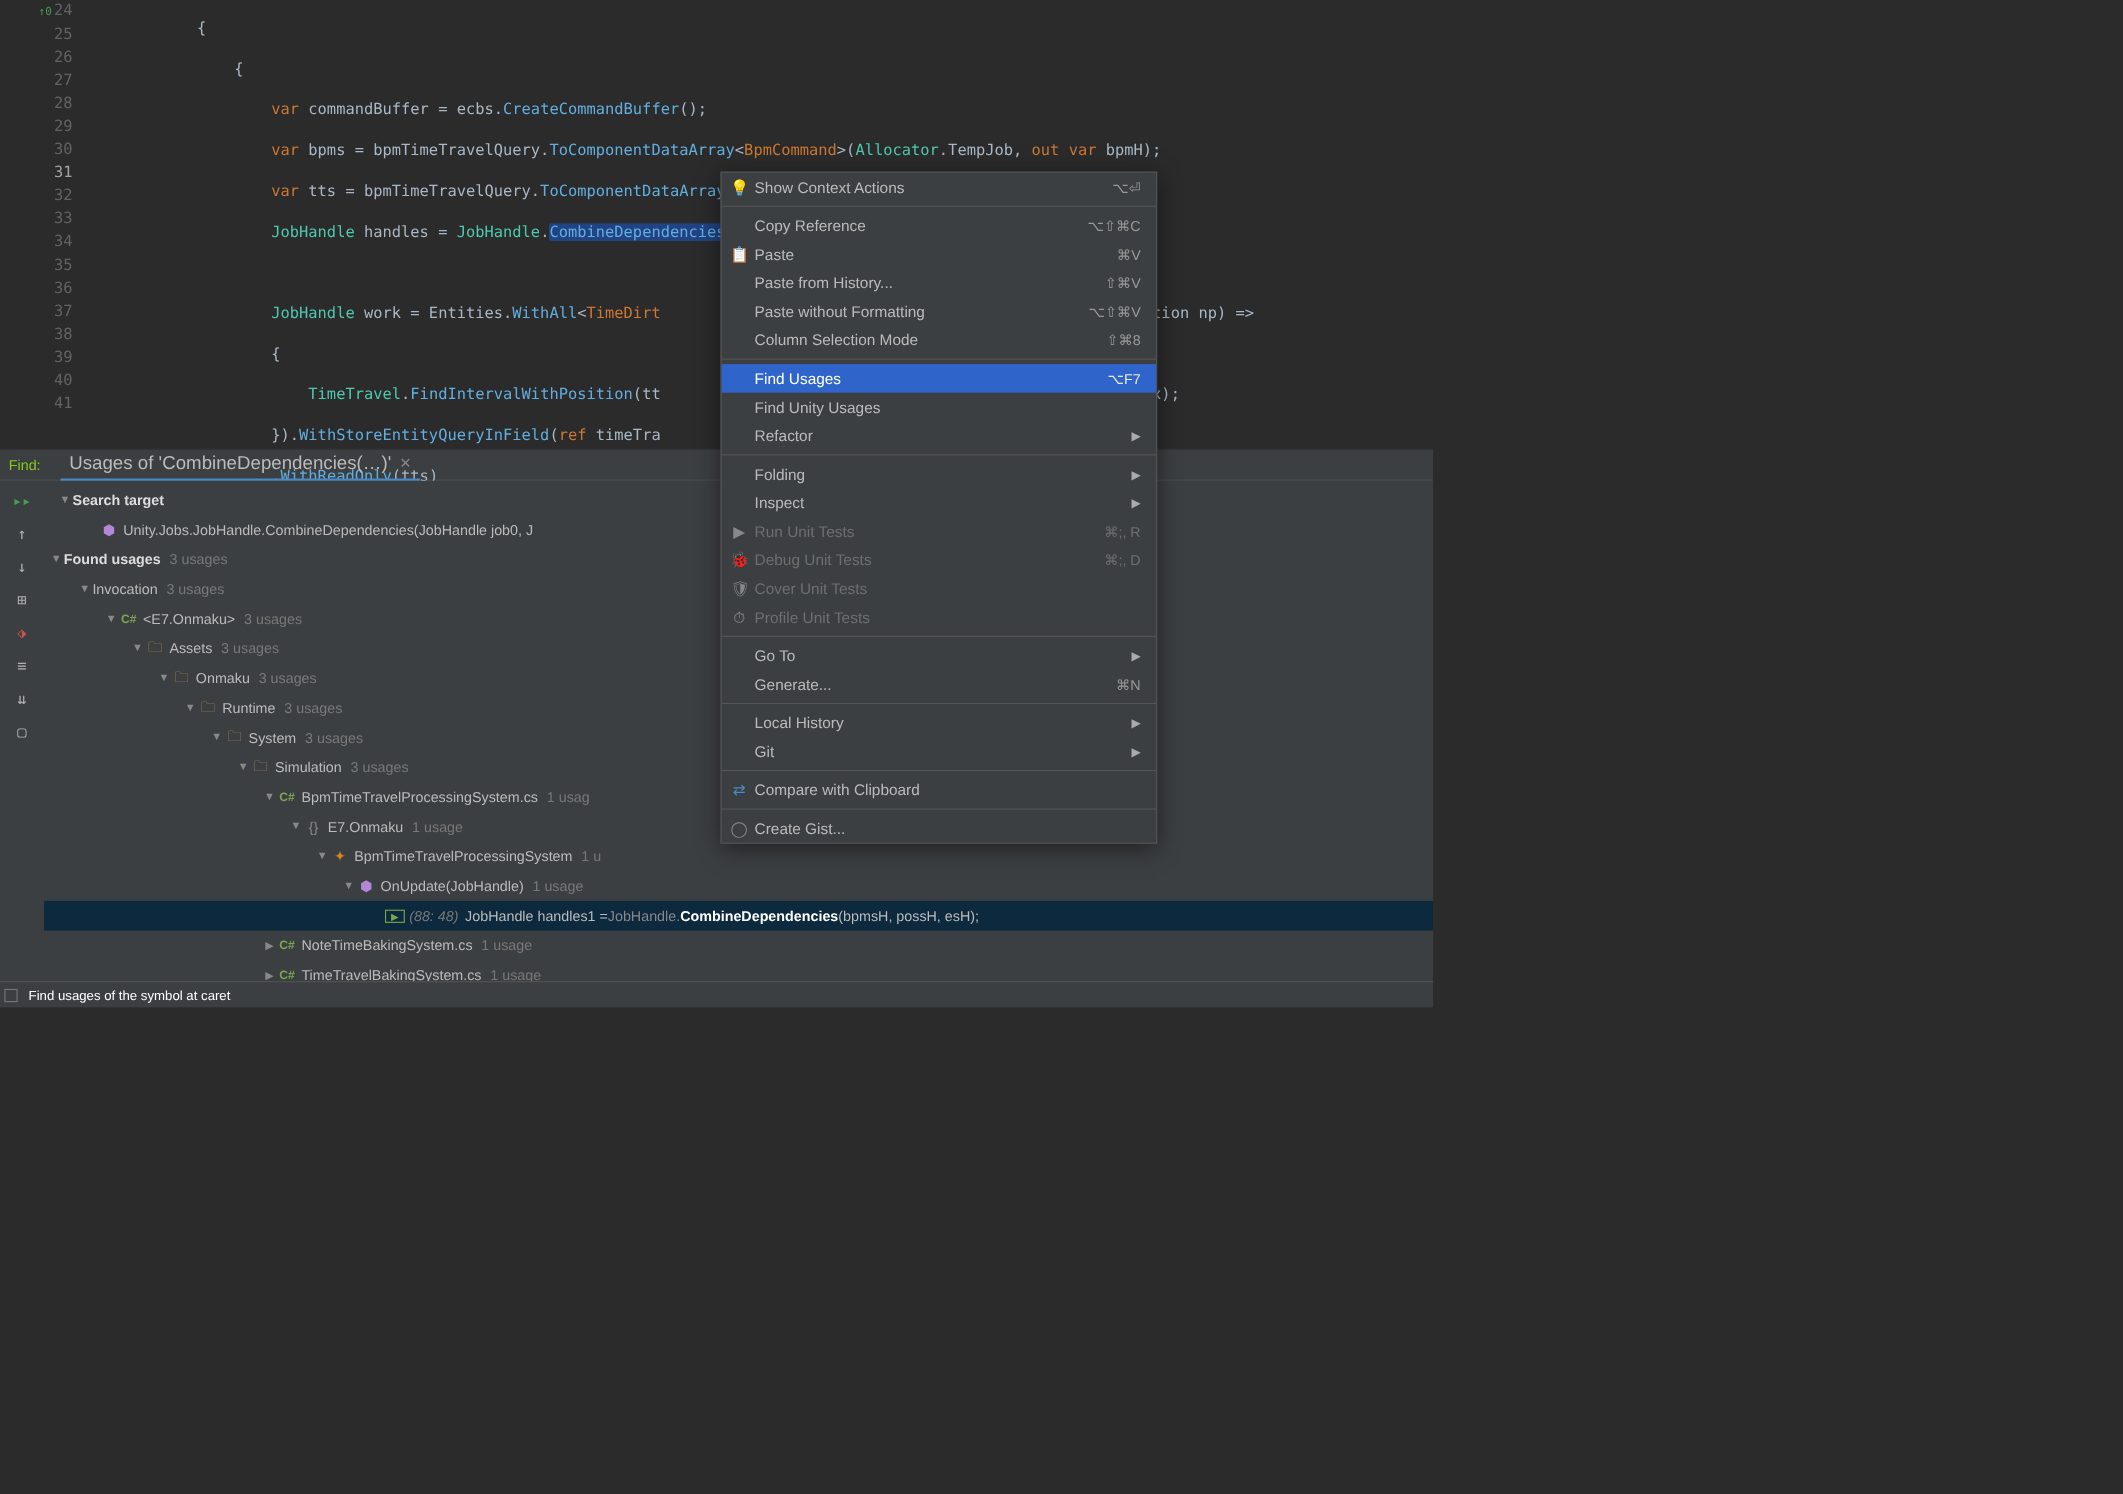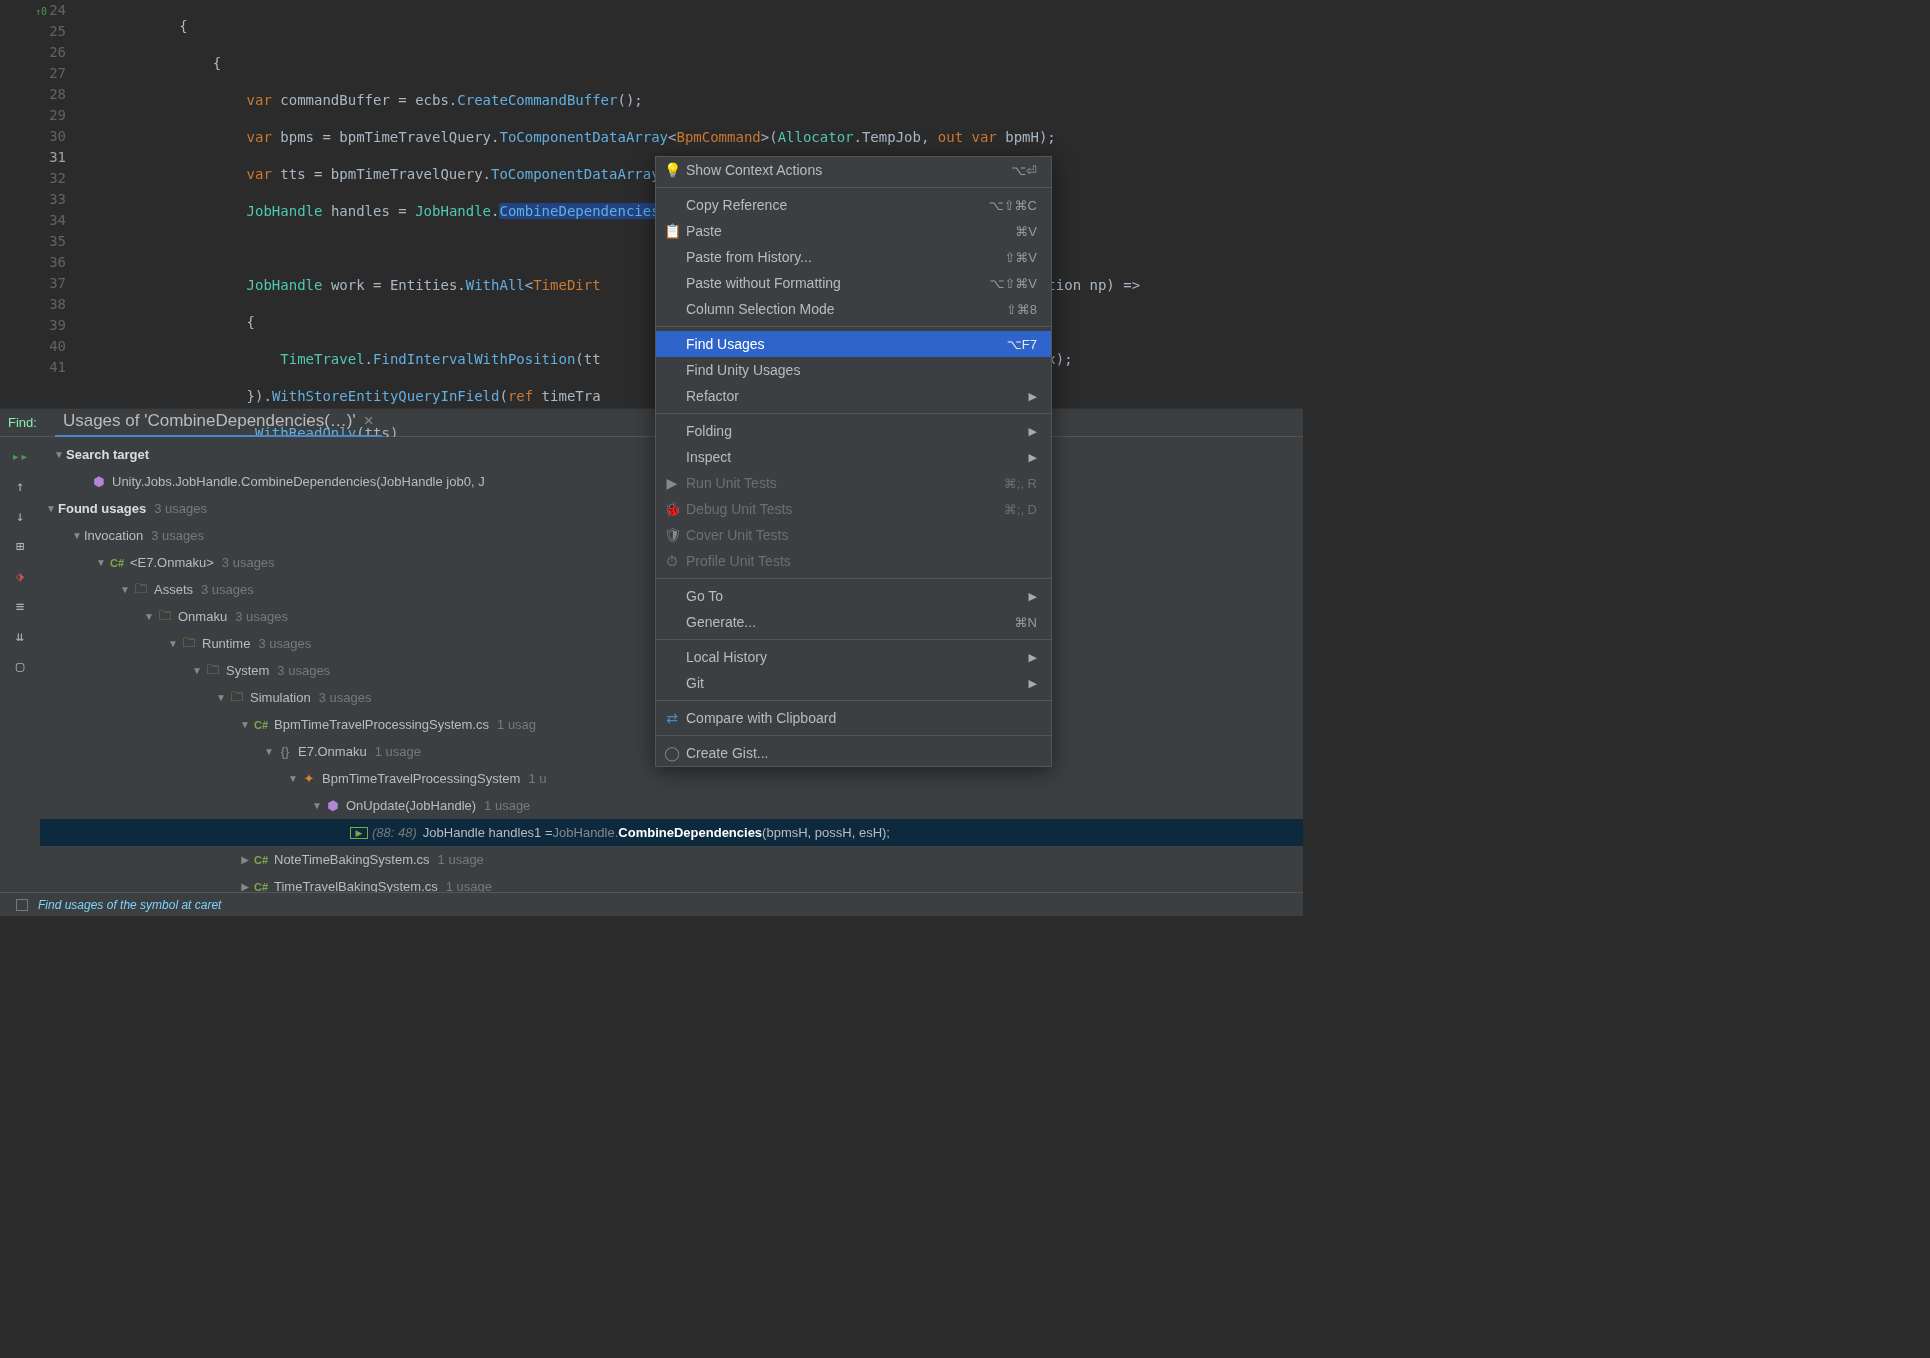--- a/index.html
+++ b/index.html
@@ -53,21 +53,21 @@
   border-top: 1px solid #555;
 }
 .find-header {
   display:flex;
   align-items:center;
   height:28px;
   background:#3c3f41;
   padding-left:8px;
   border-top:1px solid #323232;
 }
-.find-header .lbl { color:#86efac; font-family: "Segoe UI", Arial, sans-serif; font-size:13px; margin-right:18px;}
+.find-header .lbl { color:#84cc16; font-family: "Segoe UI", Arial, sans-serif; font-size:13px; margin-right:18px;}
 .tab {
   display:flex; align-items:center;
   font-family:"Segoe UI",Arial,sans-serif;
   font-size:17px; color:#bbb;
   padding:4px 8px;
   border-bottom:3px solid #4a88c7;
 }
 .tab .close { margin-left:8px; color:#888; cursor:pointer; }
 .side-icons {
   width:40px;
@@ -106,23 +106,23 @@
 .cs-icon { color:#7ba74d; font-size:11px; font-weight:bold;}
 .cls-icon { color:#d9822b; }
 .m-icon { color:#b386d7;}
 .ns-icon { color:#888;}
 
 .footer {
   position:absolute; bottom:0; left:0; right:0;
   height:24px; background:#3c3f41;
   border-top:1px solid #555;
   display:flex; align-items:center;
-  padding-left:16px;
+  padding-left:4px;
   font-family:"Segoe UI",Arial,sans-serif;
-  font-size:12px; color:#7dd3fc;font-style:italic;
+  font-size:12px; color:#ffffff;
 }
 .footer .sq { width:12px; height:12px; border:1px solid #777; margin-right:10px;}
 
 
 .context-menu {
   position:absolute;
   left:655px; top:156px;
   width:397px;
   background:#3c3f41;
   border:1px solid #555;

